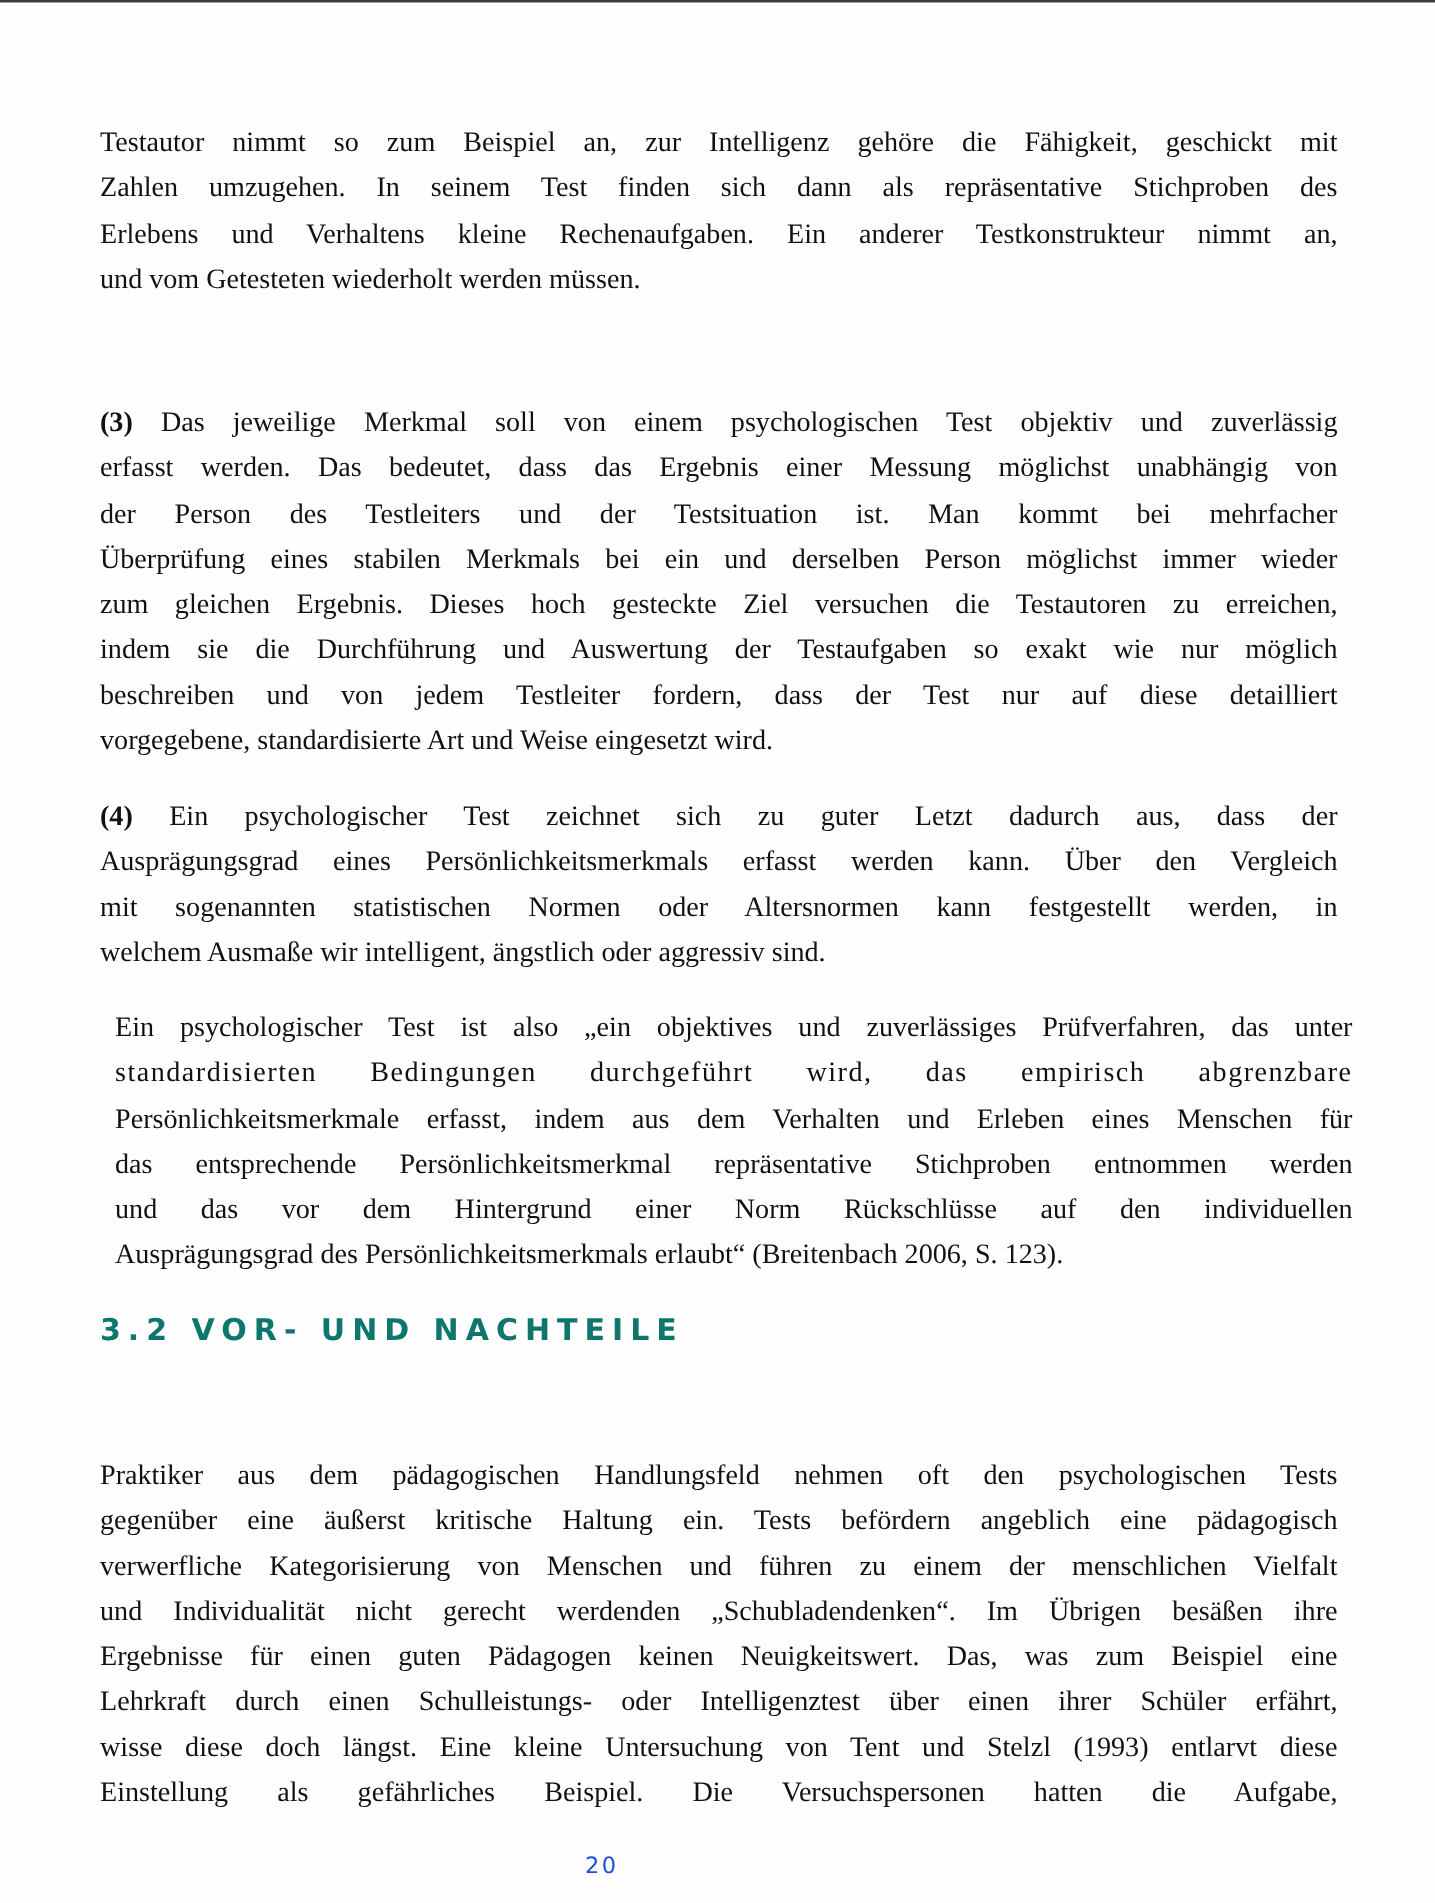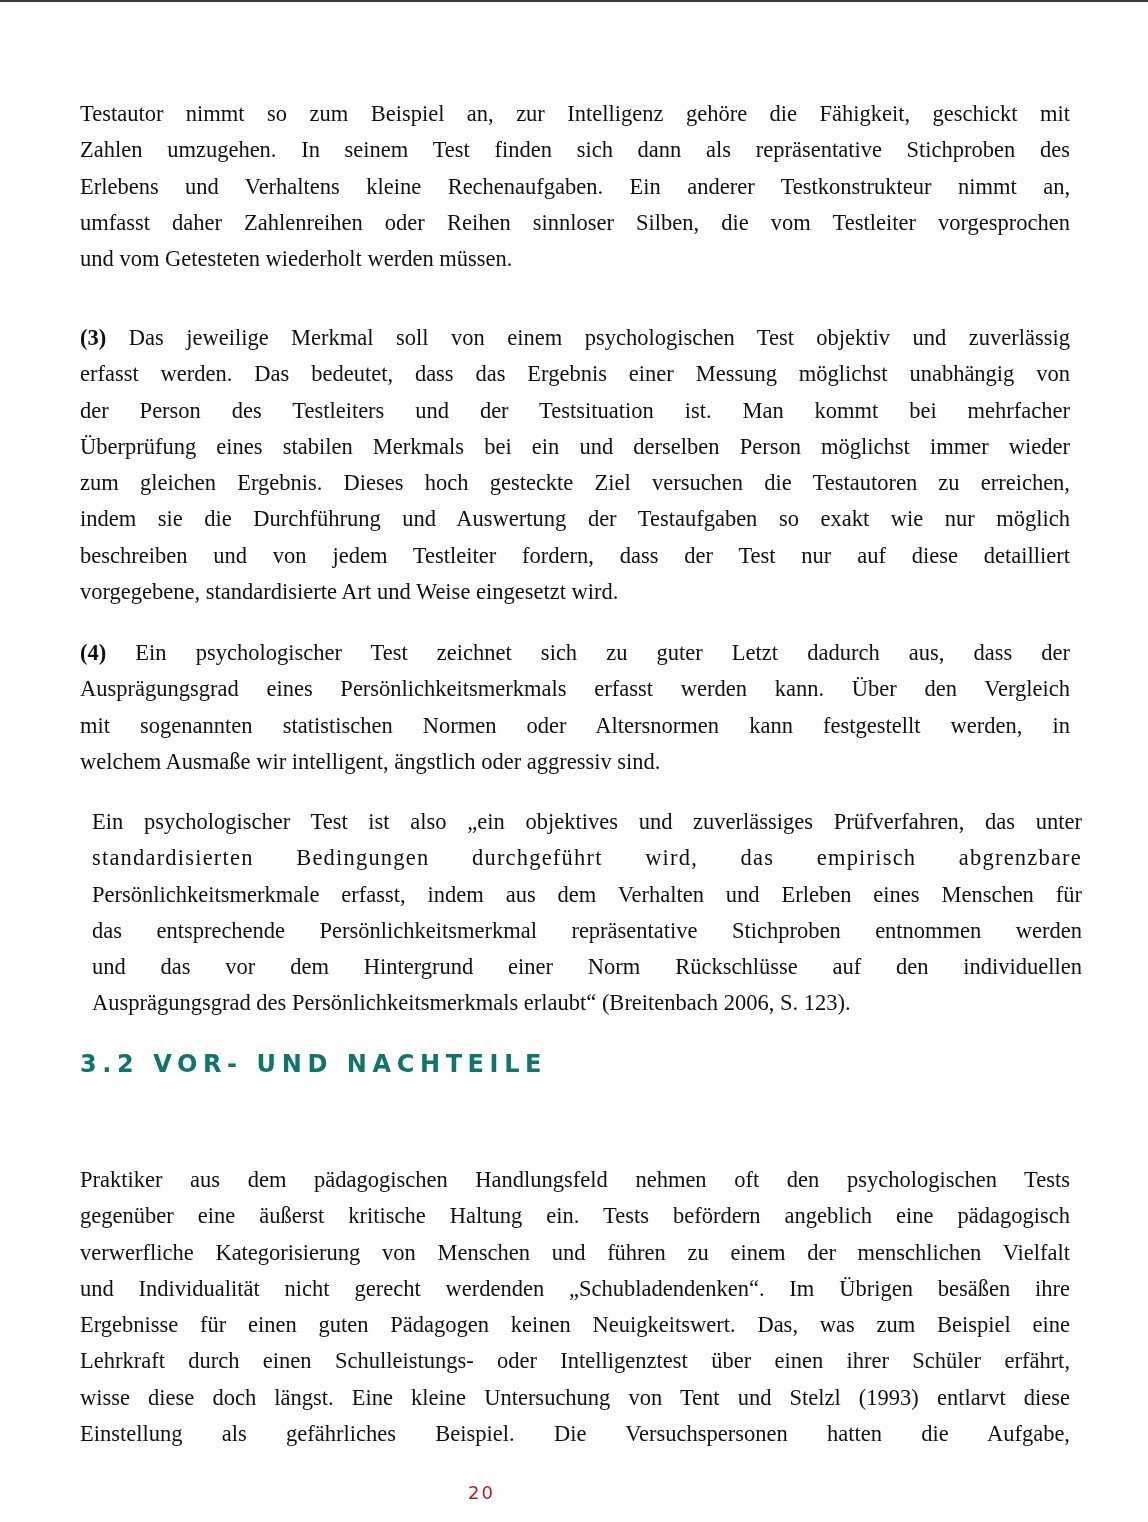--- a/index.html
+++ b/index.html
@@ -68,35 +68,34 @@
     }
     .page-number {
       position: absolute;
       left: 0;
       width: 963px;
       top: 1482px;
       text-align: center;
       font-family: "DejaVu Sans", "Liberation Sans", sans-serif;
       font-size: 18px;
       letter-spacing: 2px;
-      color: #b91c1c;
+      color: #1d4ed8;
     }
   </style>
 </head>
 <body>
 
 <div class="top-rule"></div>
 
 <main class="page">
 
   <p class="para" id="p1" style="width:990px;">
     <span class="line">Testautor nimmt so zum Beispiel an, zur Intelligenz gehöre die Fähigkeit, geschickt mit</span>
     <span class="line">Zahlen umzugehen. In seinem Test finden sich dann als repräsentative Stichproben des</span>
     <span class="line">Erlebens und Verhaltens kleine Rechenaufgaben. Ein anderer Testkonstrukteur nimmt an,</span>
-    <span class="line">umfasst daher Zahlenreihen oder Reihen sinnloser Silben, die vom Testleiter vorgesprochen</span>
     <span class="line last">und vom Getesteten wiederholt werden müssen.</span>
   </p>
 
   <p class="para" id="p2" style="width:990px;">
     <span class="line"><b class="num">(3)</b> <span>Das jeweilige Merkmal soll von einem psychologischen Test objektiv und zuverlässig</span></span>
     <span class="line">erfasst werden. Das bedeutet, dass das Ergebnis einer Messung möglichst unabhängig von</span>
     <span class="line">der Person des Testleiters und der Testsituation ist. Man kommt bei mehrfacher</span>
     <span class="line">Überprüfung eines stabilen Merkmals bei ein und derselben Person möglichst immer wieder</span>
     <span class="line">zum gleichen Ergebnis. Dieses hoch gesteckte Ziel versuchen die Testautoren zu erreichen,</span>
     <span class="line">indem sie die Durchführung und Auswertung der Testaufgaben so exakt wie nur möglich</span>

